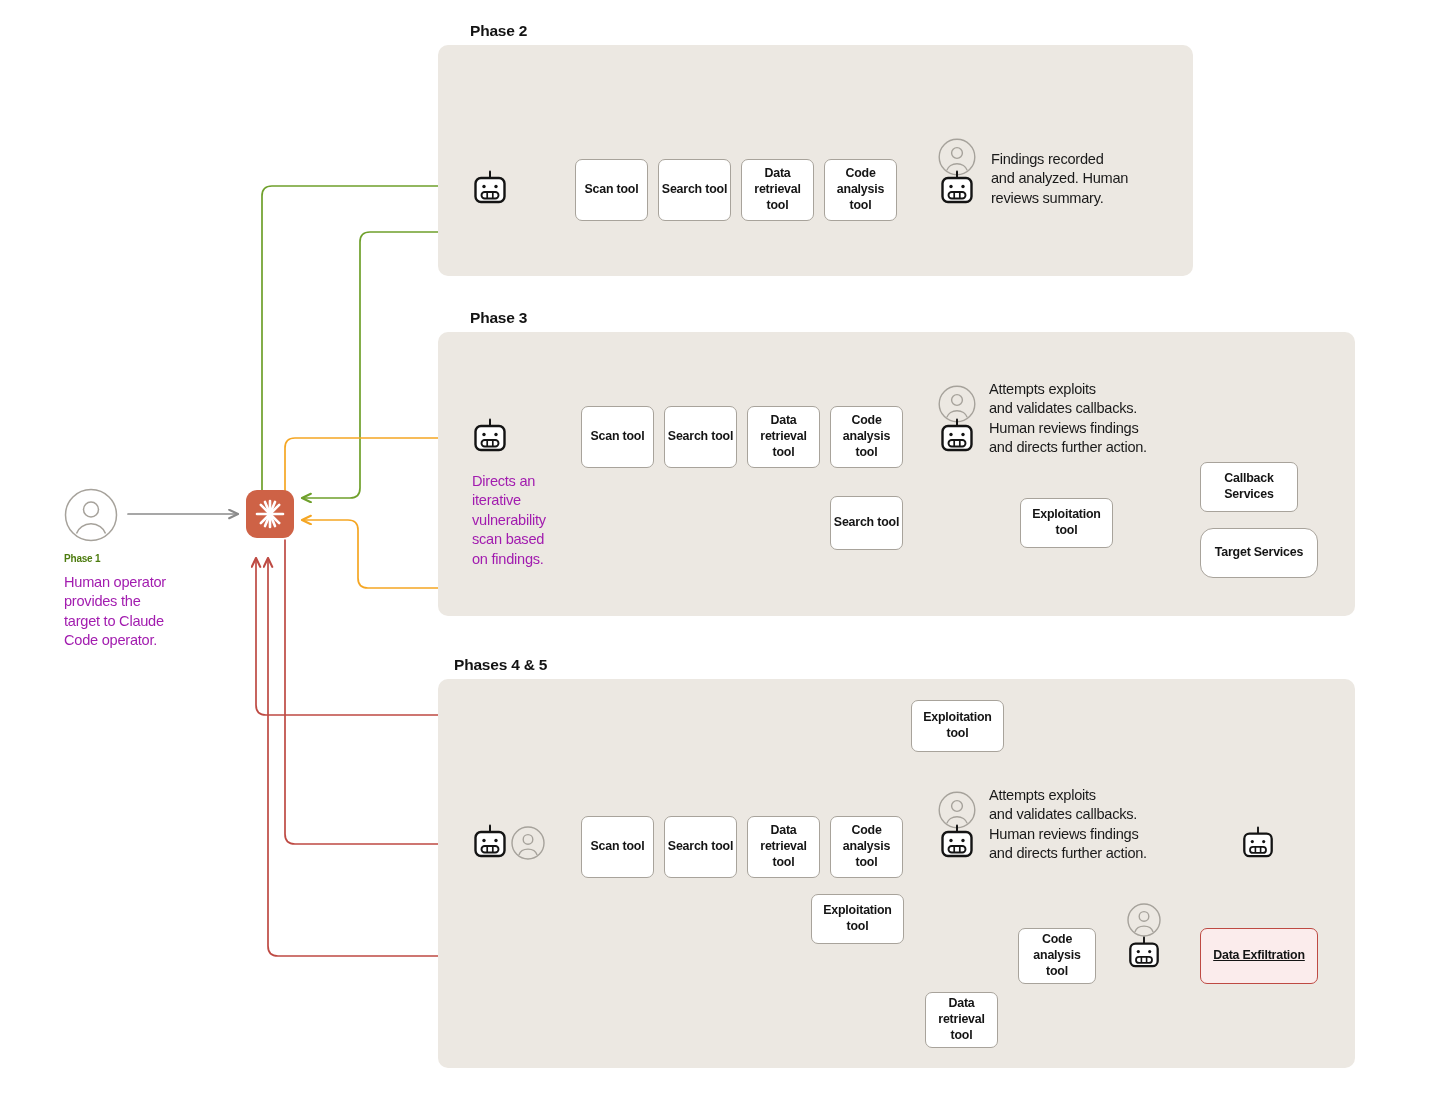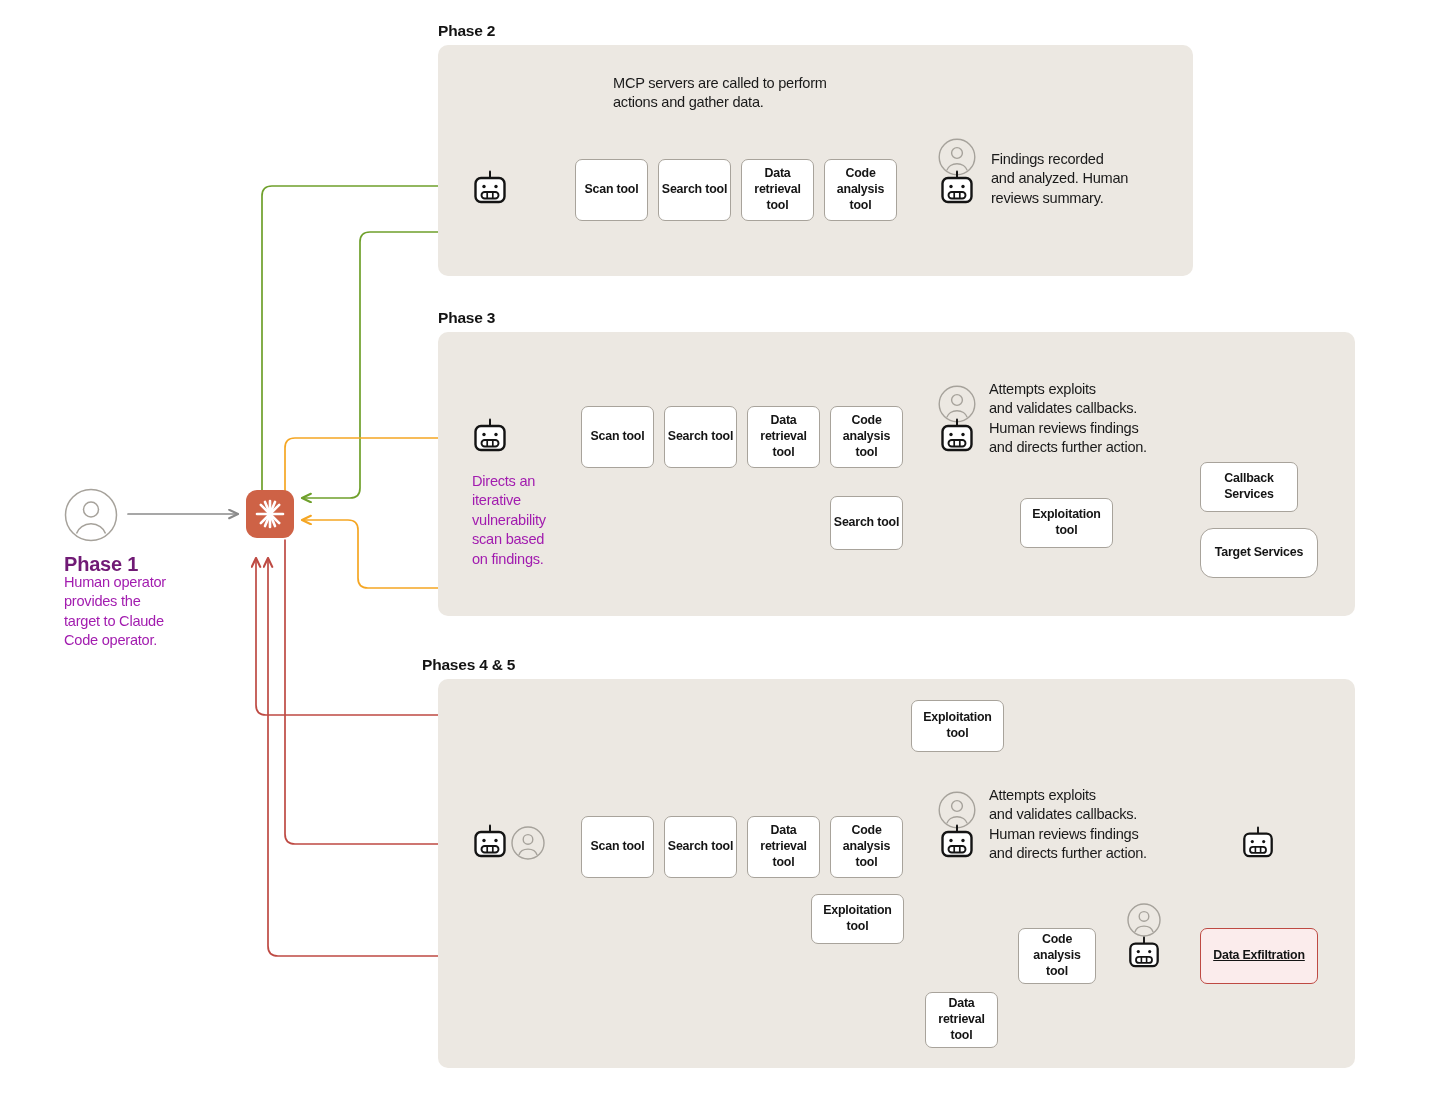--- a/index.html
+++ b/index.html
@@ -19,20 +19,21 @@
     background:#ECE8E2;
     border-radius:10px;
   }
   .phase-label{
     position:absolute;
     font-size:15.5px;
     font-weight:bold;
     letter-spacing:-0.2px;
     color:#131313;
     white-space:nowrap;
+    margin-left:32px;
   }
   .tool{
     position:absolute;
     background:#ffffff;
     border:1px solid #A8A39B;
     border-radius:7px;
     display:flex;
     align-items:center;
     justify-content:center;
     text-align:center;
@@ -60,24 +61,24 @@
   .caption{
     position:absolute;
     font-size:14.6px;
     line-height:1.33;
     letter-spacing:-0.25px;
     color:#a21caf;
     white-space:pre-line;
   }
   .phase1-title{
     position:absolute;
-    font-size:20px;
+    font-size:10px;
     font-weight:bold;
     letter-spacing:-0.2px;
-    color:#701a75;
+    color:#4d7c0f;
   }
   .icon{position:absolute;}
   .hub{
     position:absolute;
     width:48px;height:48px;
     background:#CE6246;
     border-radius:11px;
     display:flex;align-items:center;justify-content:center;
   }
 </style>
@@ -221,22 +222,20 @@
         <line x1="16" y1="16" x2="25.2" y2="6.8"></line>
         <line x1="16" y1="16" x2="6.8" y2="25.2"></line>
         <line x1="16" y1="16" x2="11" y2="3.9"></line>
         <line x1="16" y1="16" x2="21" y2="28.1"></line>
         <line x1="16" y1="16" x2="21" y2="3.9"></line>
         <line x1="16" y1="16" x2="11" y2="28.1"></line>
       </g>
     </svg>
   </div>
 
-  <div class="note" style="left:613px;top:74px;width:330px;">MCP servers are called to perform
-actions and gather data.</div>
 
   <div class="icon" style="left:472px;top:170px;width:36px;height:36px;">
     <svg width="36" height="36" viewBox="0 0 36 36">
       <line x1="18" y1="1.5" x2="18" y2="8" stroke="#141414" stroke-width="2" stroke-linecap="round"></line>
       <rect x="3.5" y="8" width="29" height="24" rx="5.5" fill="#fff" stroke="#141414" stroke-width="2.4"></rect>
       <circle cx="12" cy="16.5" r="1.7" fill="#141414"></circle>
       <circle cx="24" cy="16.5" r="1.7" fill="#141414"></circle>
       <rect x="9.5" y="22" width="17" height="6.5" rx="3.2" fill="#fff" stroke="#141414" stroke-width="1.9"></rect>
       <line x1="15.2" y1="22" x2="15.2" y2="28.5" stroke="#141414" stroke-width="1.7"></line>
       <line x1="20.8" y1="22" x2="20.8" y2="28.5" stroke="#141414" stroke-width="1.7"></line>

